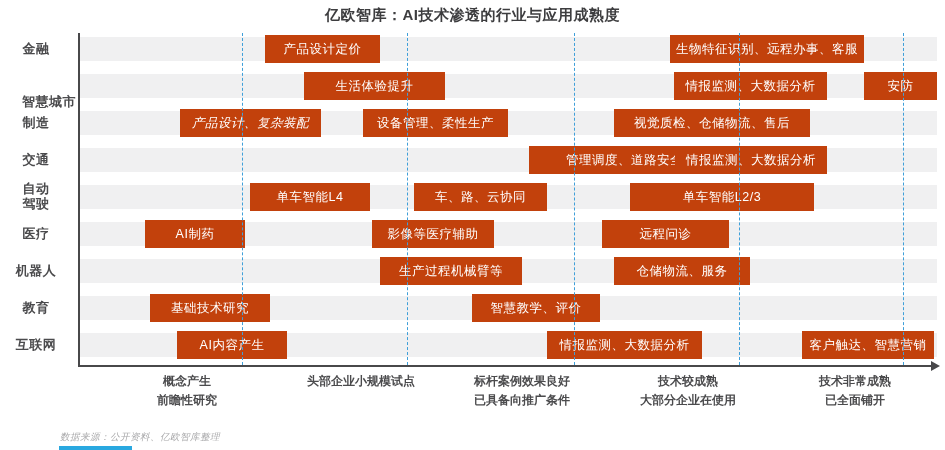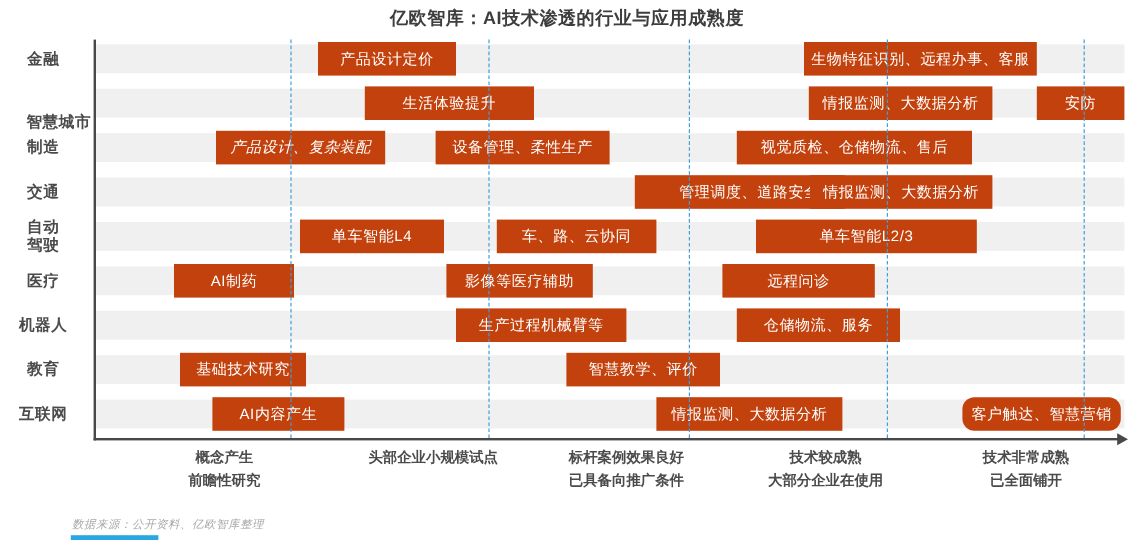--- a/index.html
+++ b/index.html
@@ -67,26 +67,26 @@
       <div class="chart-box" style="left: 334px; width: 133px; top: 150px;">车、路、云协同</div>
       <div class="chart-box" style="left: 550px; width: 184px; top: 150px;">单车智能L2/3</div>
       <div class="row-band" style="top: 189px;"></div>
       <div class="chart-box" style="left: 65px; width: 100px; top: 187px;">AI制药</div>
       <div class="chart-box" style="left: 292px; width: 122px; top: 187px;">影像等医疗辅助</div>
       <div class="chart-box" style="left: 522px; width: 127px; top: 187px;">远程问诊</div>
       <div class="row-band" style="top: 226px;"></div>
       <div class="chart-box" style="left: 300px; width: 142px; top: 224px;">生产过程机械臂等</div>
       <div class="chart-box" style="left: 534px; width: 136px; top: 224px;">仓储物流、服务</div>
       <div class="row-band" style="top: 263px;"></div>
-      <div class="chart-box" style="left: 70px; width: 105px; top: 261px;">基础技术研究</div>
+      <div class="chart-box" style="left: 70px; width: 120px; top: 261px;">基础技术研究</div>
       <div class="chart-box" style="left: 392px; width: 128px; top: 261px;">智慧教学、评价</div>
       <div class="row-band" style="top: 300px;"></div>
       <div class="chart-box" style="left: 97px; width: 110px; top: 298px;">AI内容产生</div>
       <div class="chart-box" style="left: 467px; width: 155px; top: 298px;">情报监测、大数据分析</div>
-      <div class="chart-box" style="left: 722px; width: 132px; top: 298px; border-radius: 10px;">客户触达、智慧营销</div>
+      <div class="chart-box" style="left: 722px; width: 132px; top: 298px;">客户触达、智慧营销</div>
       <div class="gridline" style="left: 162px;"></div>
       <div class="gridline" style="left: 327px;"></div>
       <div class="gridline" style="left: 494px;"></div>
       <div class="gridline" style="left: 659px;"></div>
       <div class="gridline" style="left: 823px;"></div>
     </div>
 
   <div class="source-note">数据来源：公开资料、亿欧智库整理</div>
   <div class="footer-accent"></div>
 <div class="row-label" style="top: 35px;">

